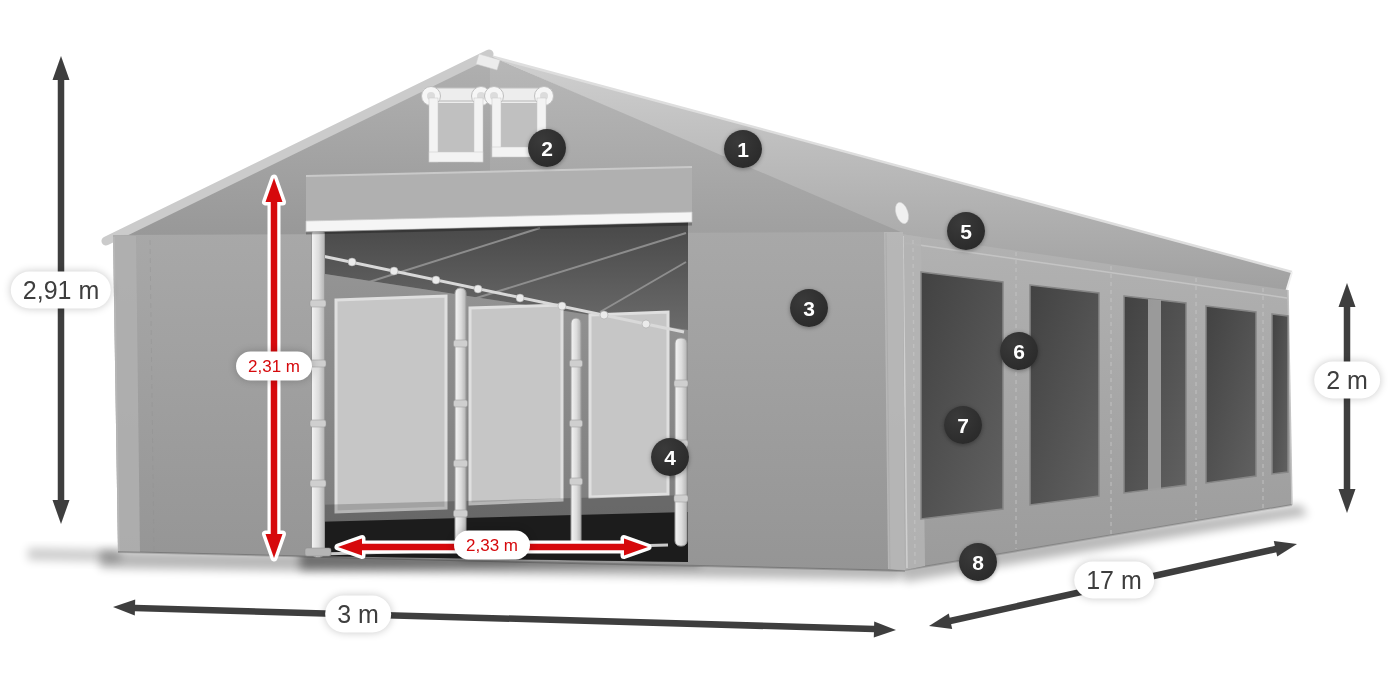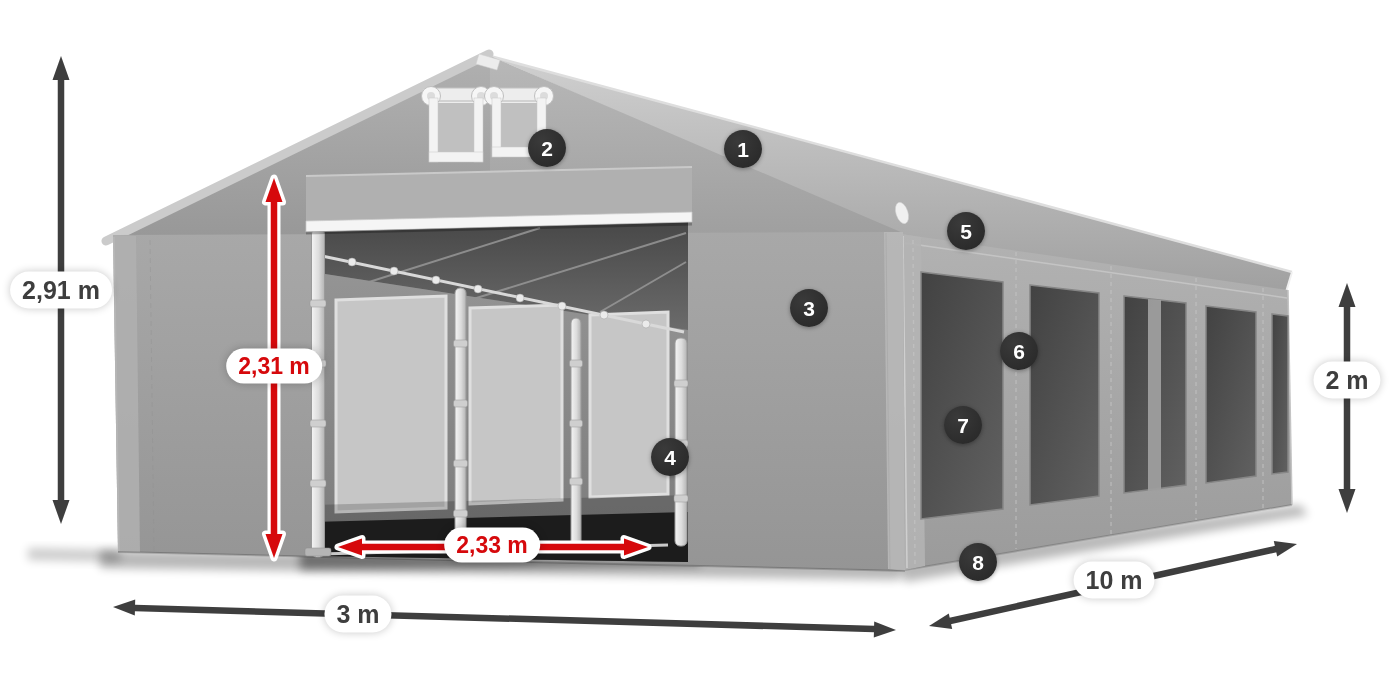--- a/index.html
+++ b/index.html
@@ -20,24 +20,24 @@
   .hw{fill:#fff;stroke:#fff;stroke-width:7;stroke-linejoin:round}
   .ad{stroke:var(--arrow-dark);stroke-width:6.5;stroke-linecap:round;fill:none}
   .hd{fill:var(--arrow-dark)}
   .ar{stroke:var(--accent-red);stroke-width:6.5;stroke-linecap:round;fill:none}
   .hr{fill:var(--accent-red)}
 
   
   .dim-label{
     position:absolute;transform:translate(-50%,-50%);
     background:#fff;border-radius:19px;padding:6px 12px;
-    font-weight:700;font-size:25px;line-height:1;color:var(--arrow-dark);
+    font-weight:400;font-size:25px;line-height:1;color:var(--arrow-dark);
     box-shadow:0 0 9px rgba(0,0,0,.22);white-space:nowrap;z-index:5;
   }
-  .dim-label.red{color:var(--accent-red);font-size:23px;}
+  .dim-label.red{color:var(--accent-red);font-size:17px;}
 
   
   .callout{
     position:absolute;transform:translate(-50%,-50%);
     width:38px;height:38px;border-radius:50%;border:0;
     background:radial-gradient(circle at 35% 30%,#3a3a3a,var(--badge-bg));
     color:var(--badge-text);font-family:"Liberation Sans",sans-serif;
     font-weight:700;font-size:21px;line-height:1;
     display:flex;align-items:center;justify-content:center;
     box-shadow:0 1px 4px rgba(0,0,0,.35);cursor:pointer;z-index:6;
@@ -283,21 +283,21 @@
       <line class="ad" x1="1347" y1="307" x2="1347" y2="489"></line>
       <polygon class="hd" points="1347,283 1338.5,307 1355.5,307"></polygon>
       <polygon class="hd" points="1347,513 1338.5,489 1355.5,489"></polygon>
     </g>
   </svg>
 
   <div class="dim-label" style="left:61px;top:290px">2,91 m</div>
   <div class="dim-label red" style="left:274px;top:366px">2,31 m</div>
   <div class="dim-label red" style="left:492px;top:545px">2,33 m</div>
   <div class="dim-label" style="left:358px;top:614px">3 m</div>
-  <div class="dim-label" style="left:1114px;top:580px">10 m</div>
+  <div class="dim-label" style="left:1114px;top:580px">17 m</div>
   <div class="dim-label" style="left:1347px;top:380px">2 m</div>
 
   <button class="callout" style="left:743px;top:149px">1</button>
   <button class="callout" style="left:547px;top:148px">2</button>
   <button class="callout" style="left:809px;top:308px">3</button>
   <button class="callout" style="left:670px;top:457px">4</button>
   <button class="callout" style="left:966px;top:231px">5</button>
   <button class="callout" style="left:1019px;top:351px">6</button>
   <button class="callout" style="left:963px;top:425px">7</button>
   <button class="callout" style="left:978px;top:562px">8</button>

